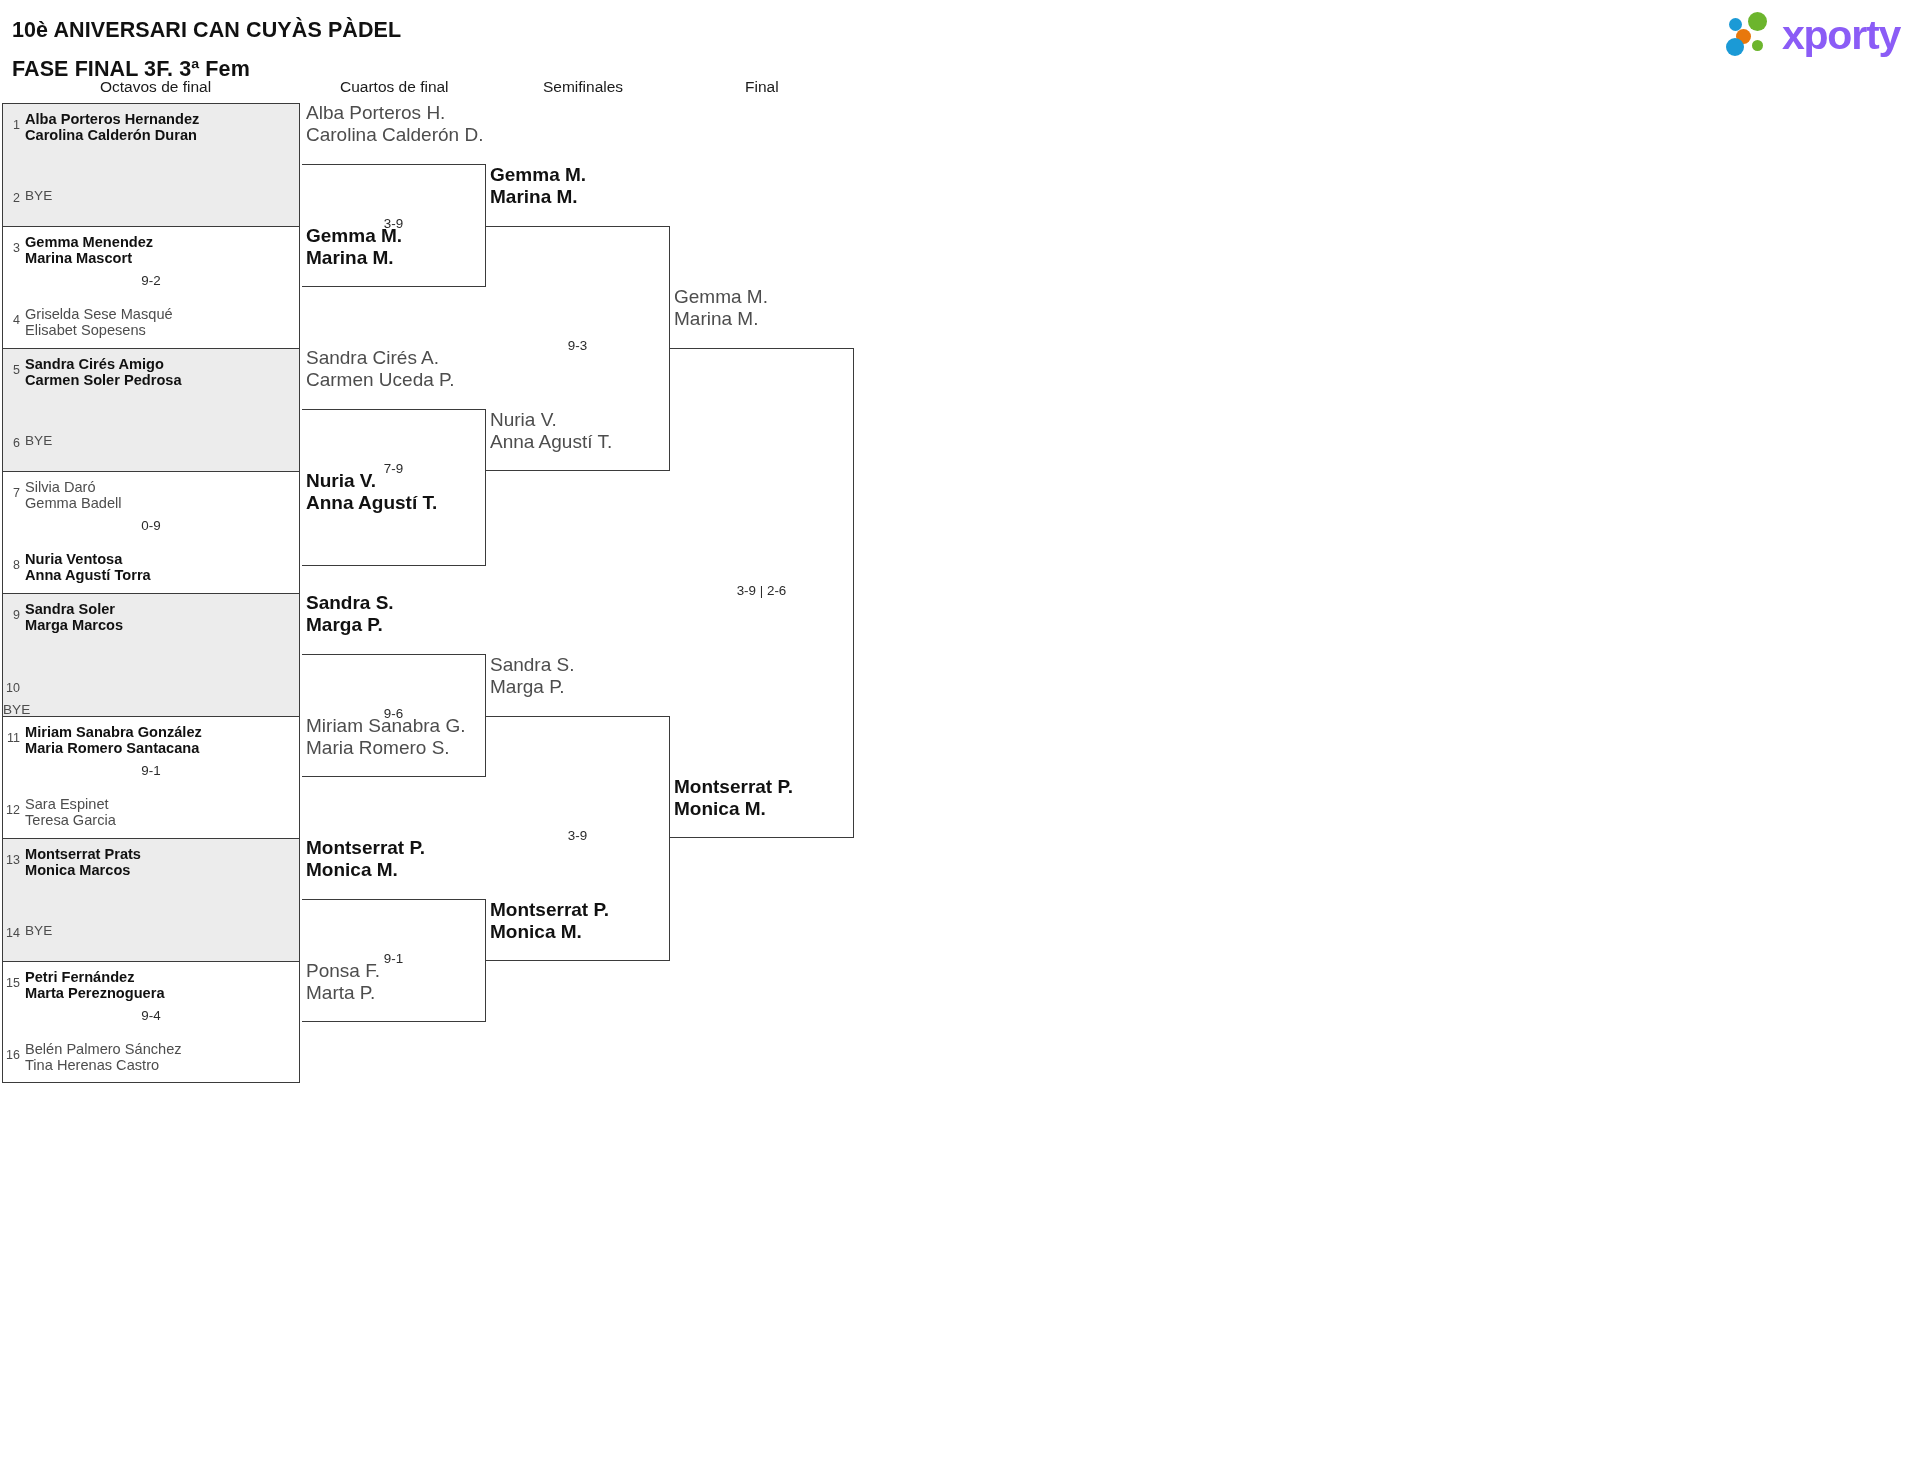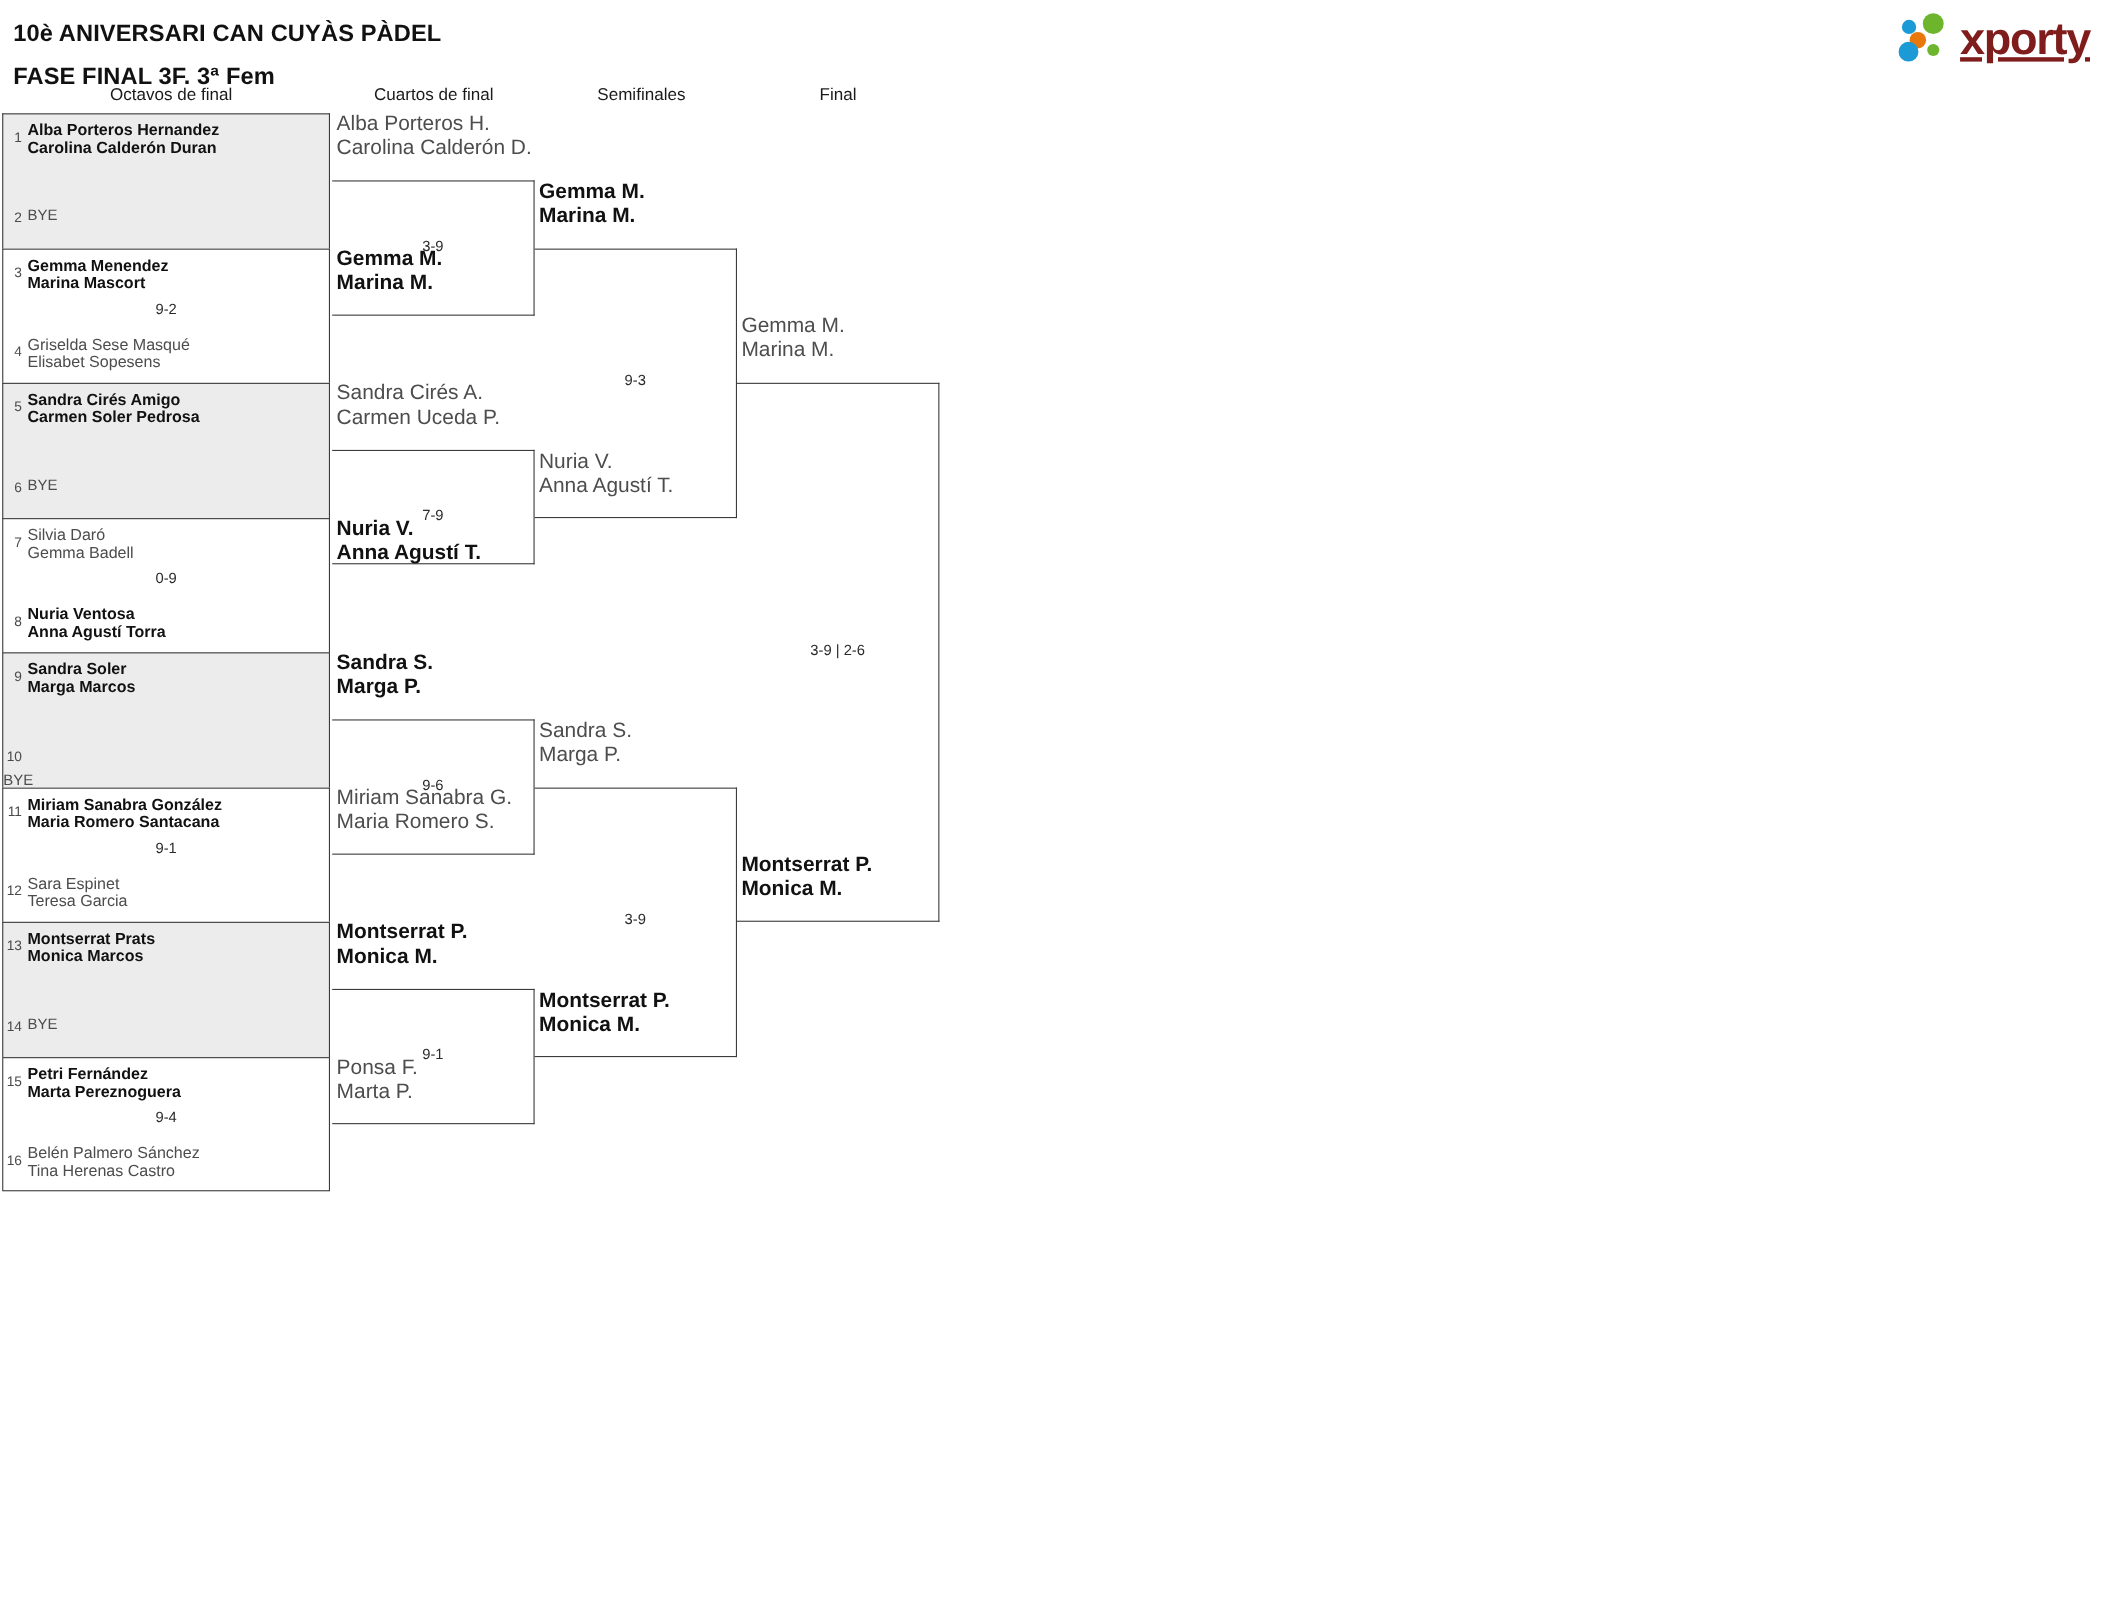--- a/index.html
+++ b/index.html
@@ -166,21 +166,21 @@
 </div>
 
 <div id="brand-logo">
   <span class="logo-dots">
     <i class="dot-a" style="background: rgb(27, 154, 214);"></i>
     <i class="dot-b" style="background: rgb(108, 181, 45);"></i>
     <i class="dot-c" style="background: rgb(232, 120, 12);"></i>
     <i class="dot-d" style="background: rgb(27, 154, 214);"></i>
     <i class="dot-e" style="background: rgb(108, 181, 45);"></i>
   </span>
-  <span class="logo-word" style="color: #7f1d1d; text-decoration: underline;">xporty</span>
+  <span class="logo-word" style="color: #8b5cf6;">xporty</span>
 </div>
 
 <div class="round-header" id="rh0" style="left: 100px;">Octavos de final</div>
 <div class="round-header" id="rh1" style="left: 340px;">Cuartos de final</div>
 <div class="round-header" id="rh2" style="left: 543px;">Semifinales</div>
 <div class="round-header" id="rh3" style="left: 745px;">Final</div>
 
 <div id="octavos">
     <div class="seed-slot shaded" style="height: 122.5px;">
       <div class="seed-entry" style="top: 4px;">
@@ -280,21 +280,21 @@
     </div>
   </div>
 <div id="bracket-rounds">
     <div class="conn-box" style="left: 302px; top: 164.25px; width: 184px; height: 122.5px;">
       <div class="conn-score" style="top: 50.25px;">3-9</div>
     </div>
     <div class="team-label loser" style="left: 306px; top: 102.25px;">Alba Porteros H.
 Carolina Calderón D.</div>
     <div class="team-label winner" style="left: 306px; top: 224.75px;">Gemma M.
 Marina M.</div>
-    <div class="conn-box" style="left: 302px; top: 409.25px; width: 184px; height: 104px;">
+    <div class="conn-box" style="left: 302px; top: 409.25px; width: 184px; height: 157px;">
       <div class="conn-score" style="top: 50.25px;">7-9</div>
     </div>
     <div class="team-label loser" style="left: 306px; top: 347.25px;">Sandra Cirés A.
 Carmen Uceda P.</div>
     <div class="team-label winner" style="left: 306px; top: 469.75px;">Nuria V.
 Anna Agustí T.</div>
     <div class="conn-box" style="left: 302px; top: 654.25px; width: 184px; height: 122.5px;">
       <div class="conn-score" style="top: 50.25px;">9-6</div>
     </div>
     <div class="team-label winner" style="left: 306px; top: 592.25px;">Sandra S.

